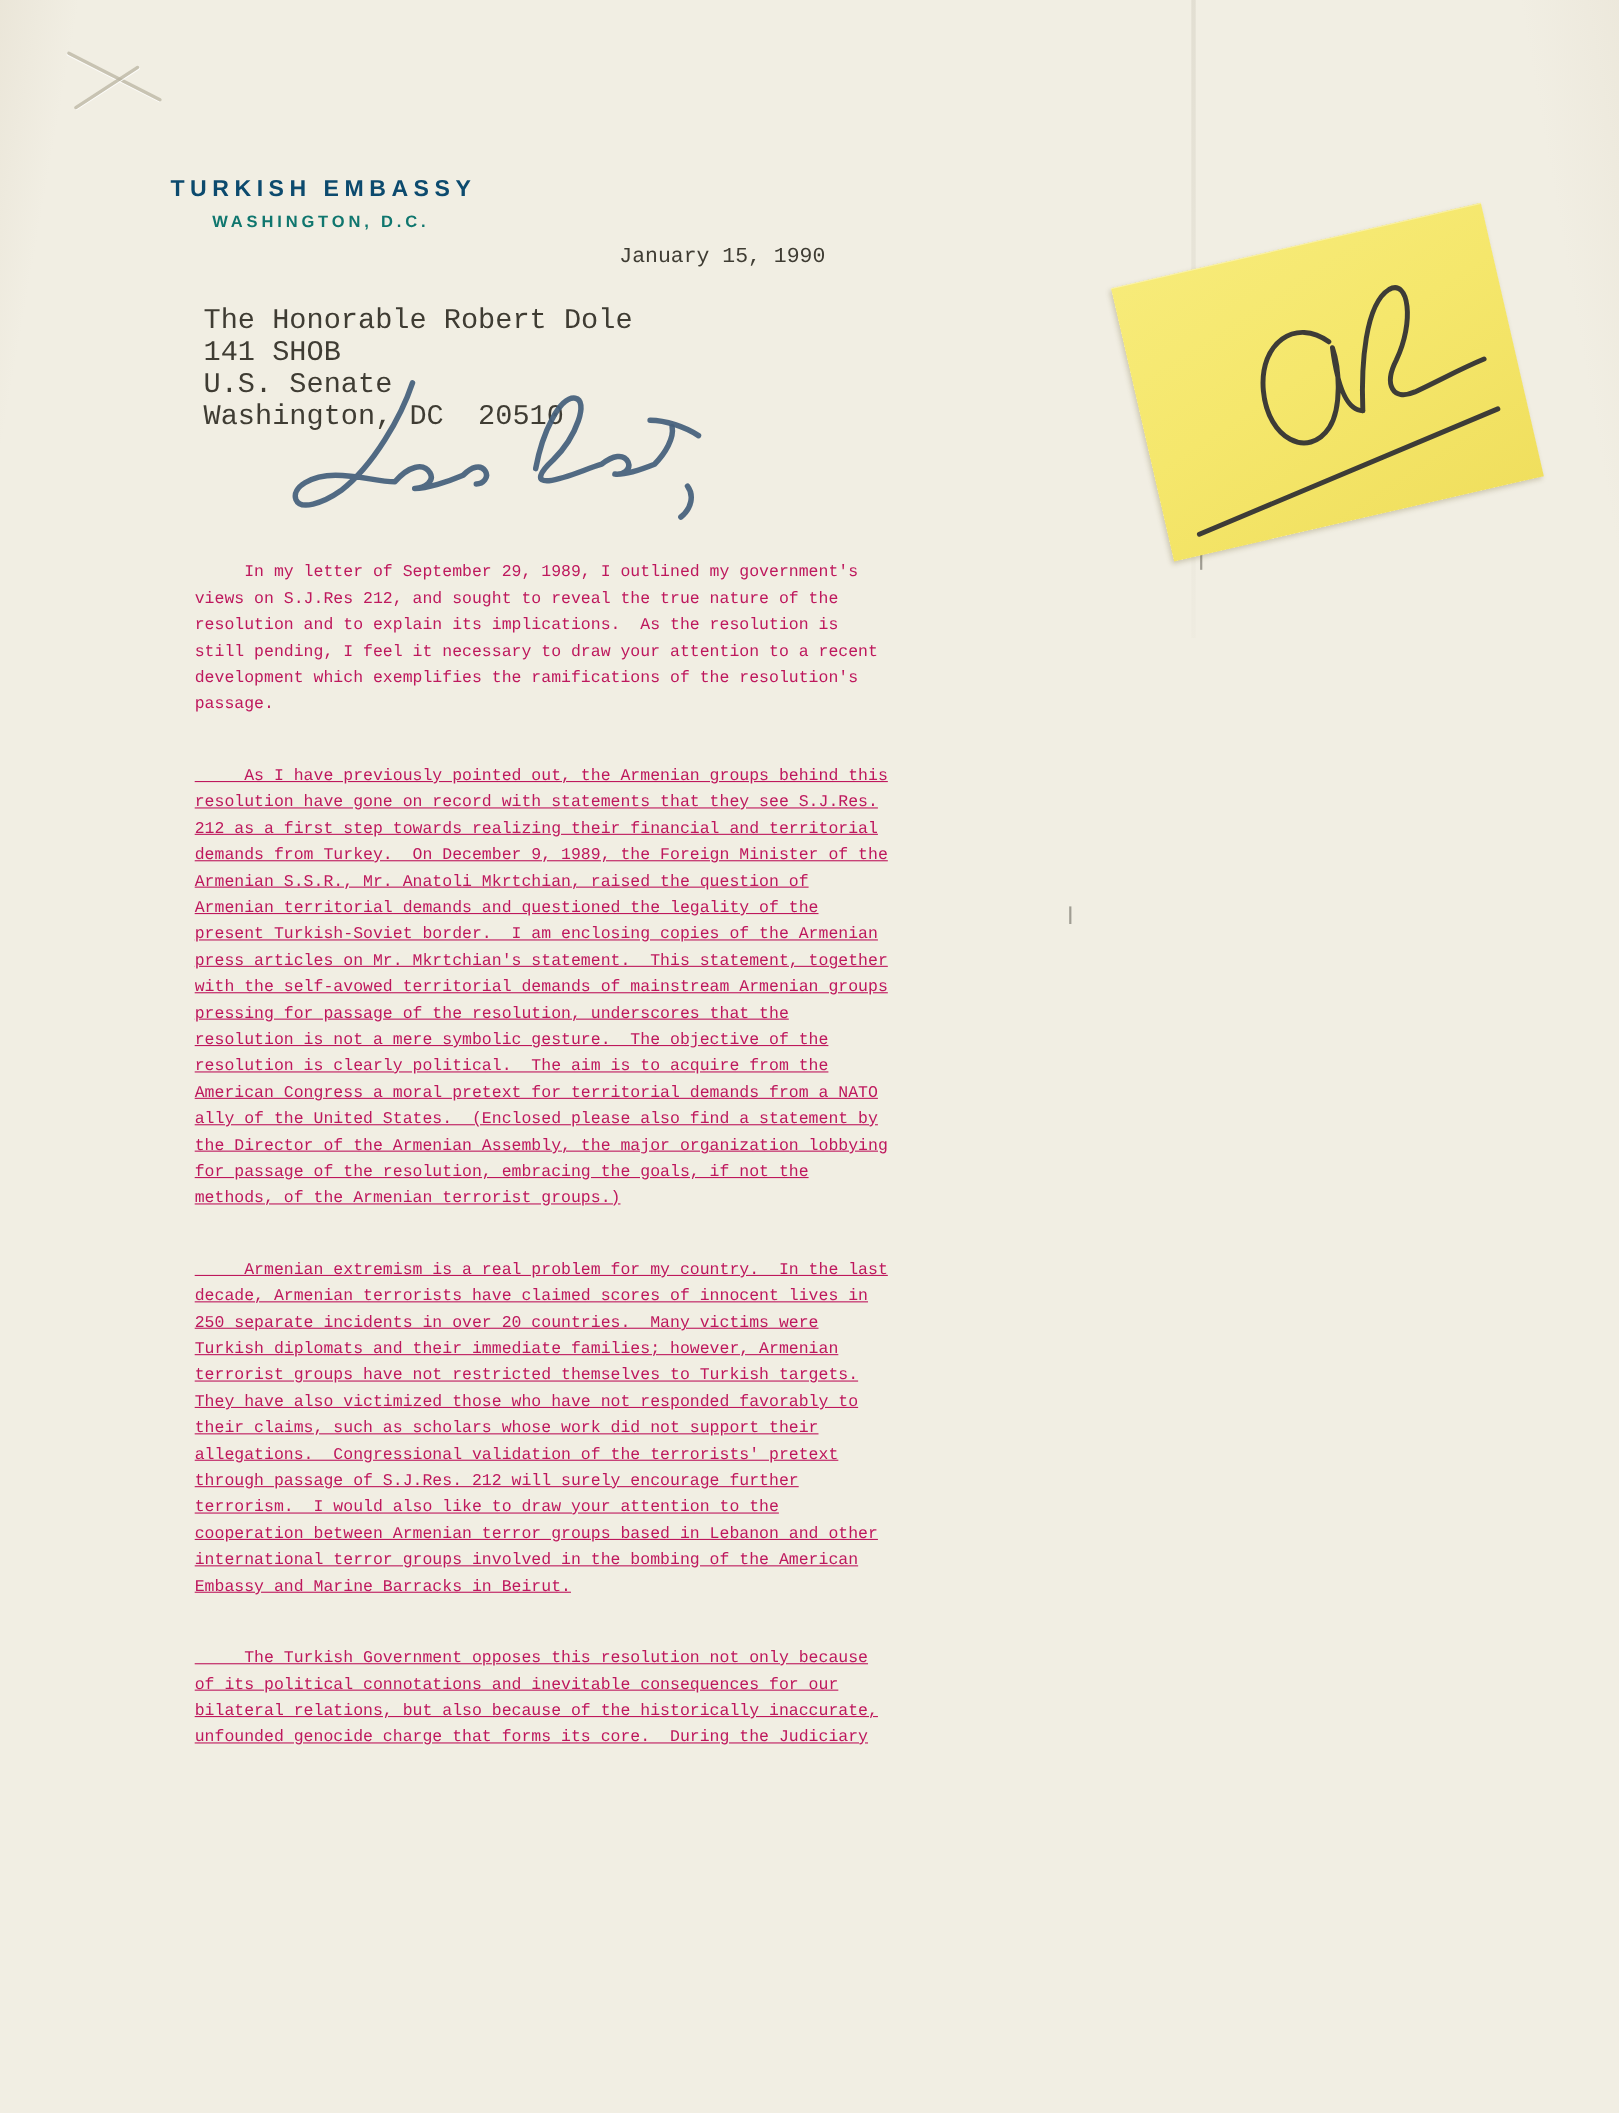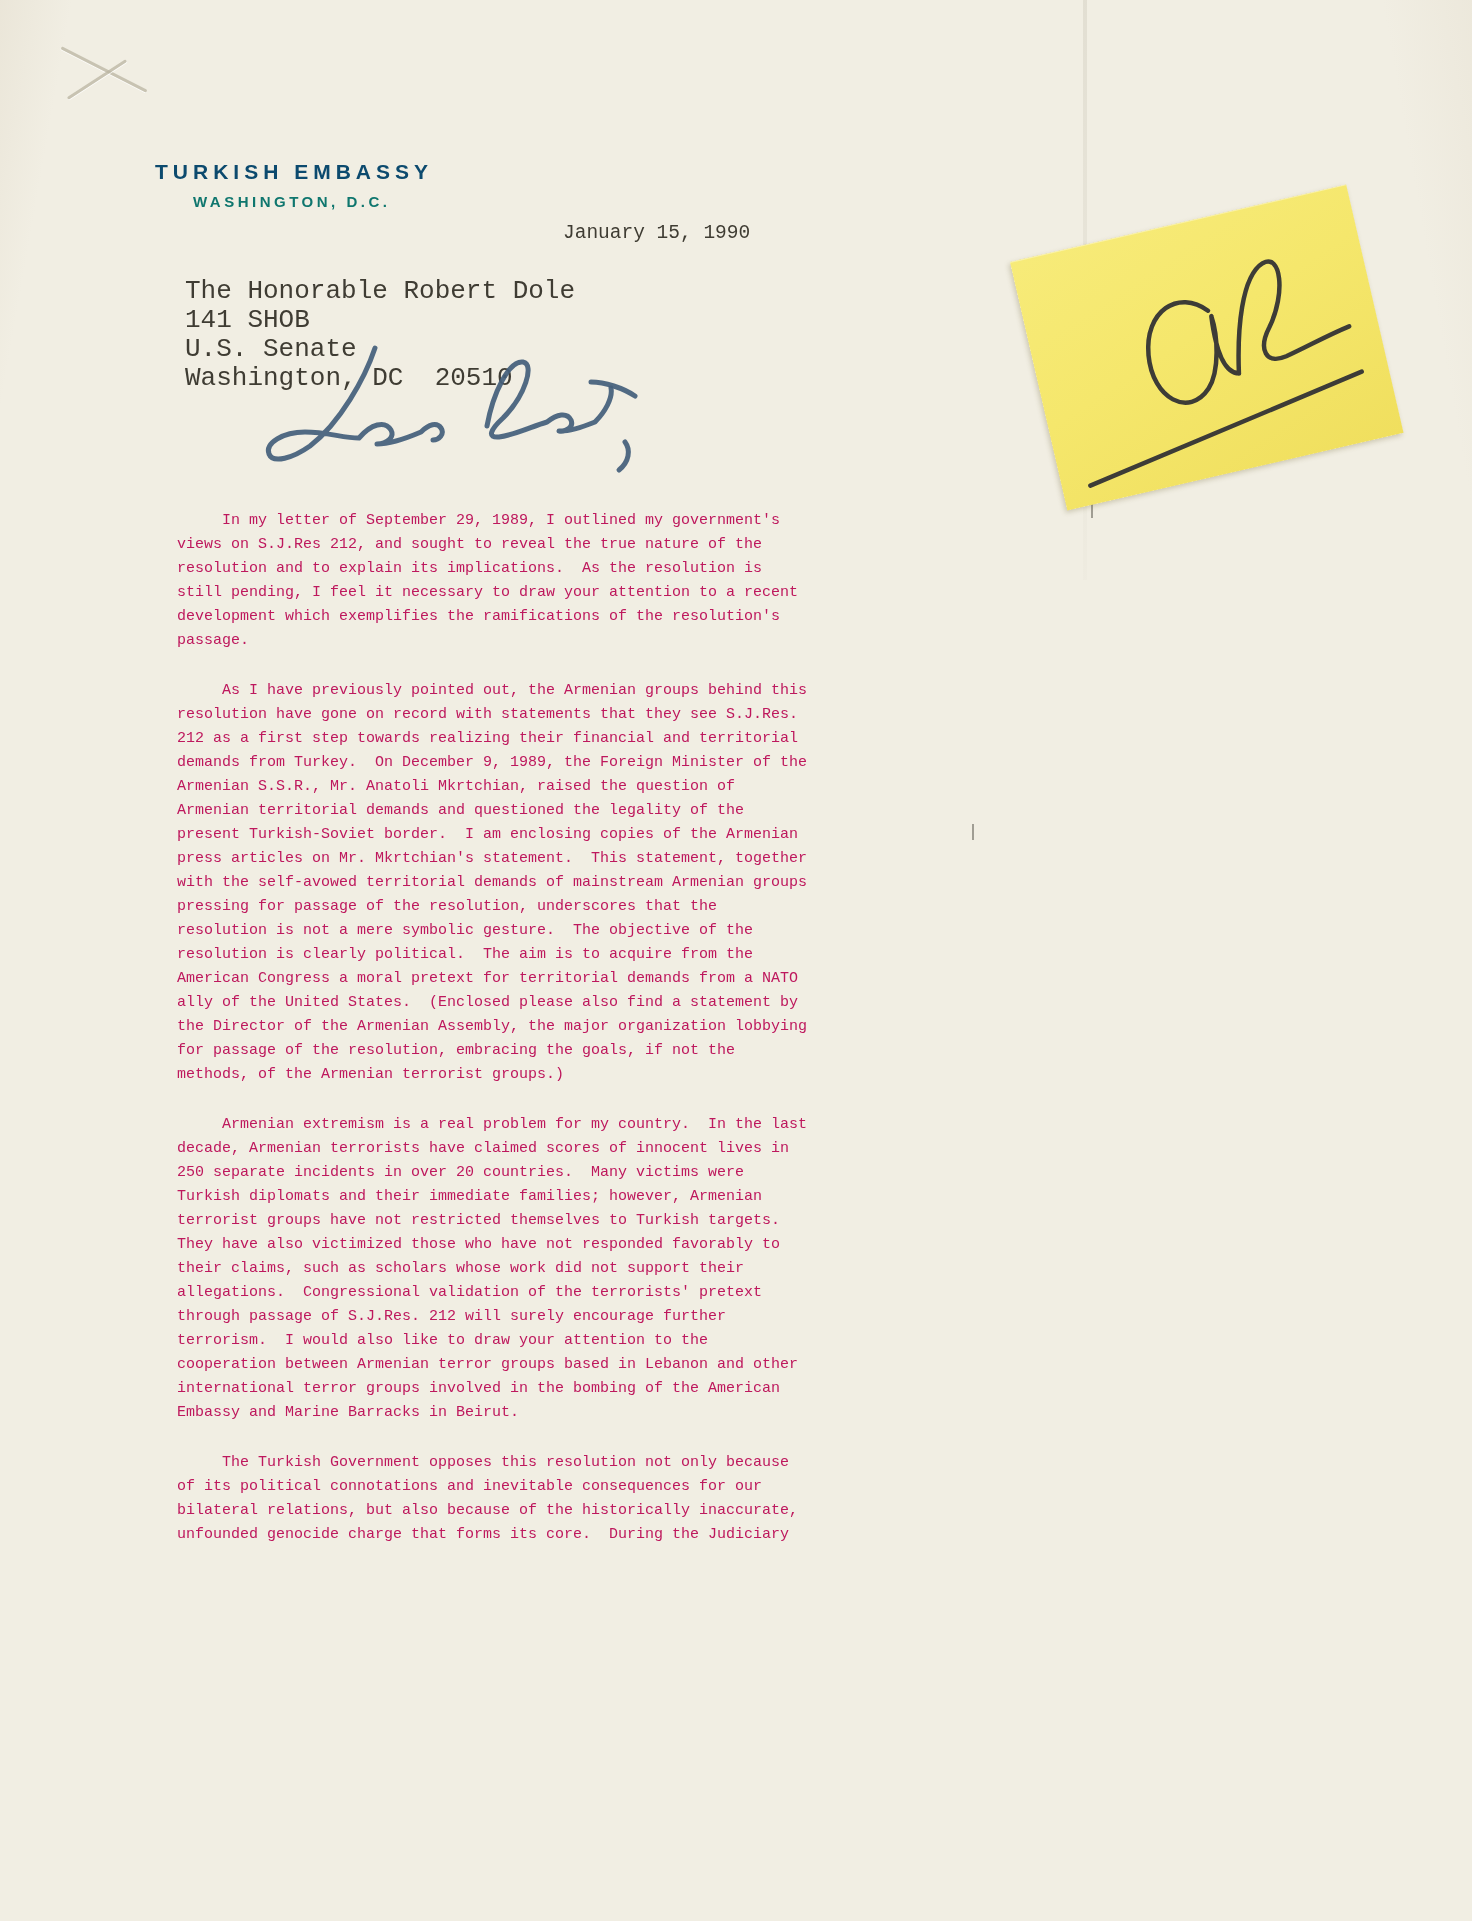--- a/index.html
+++ b/index.html
@@ -58,21 +58,21 @@
   }
   .sticky-note svg { width: 100%; height: 100%; }
   .sticky-note path { fill: none; stroke: #3d3c37; stroke-width: 4.5;
     stroke-linecap: round; stroke-linejoin: round; }
 
   .body-text { position: absolute; left: 177px; top: 509px; width: 900px; }
   .body-text pre {
     margin: 0; font-family: "Liberation Mono", monospace;
     font-size: 15px; line-height: 24px; white-space: pre; color: #be185d;
   }
-  .body-text pre + pre { margin-top: 26px; }
+  .body-text pre + pre { margin-top: 41px; text-decoration: underline; }
 
   .tick { position: absolute; background: #5d5b52; opacity: 0.55; width: 2px; }
   .tick.t1 { left: 1091px; top: 492px; height: 26px; }
   .tick.t2 { left: 972px; top: 824px; height: 16px; }
 </style>
 </head>
 <body>
 
 <div class="crease"></div>
 <div class="staple">

